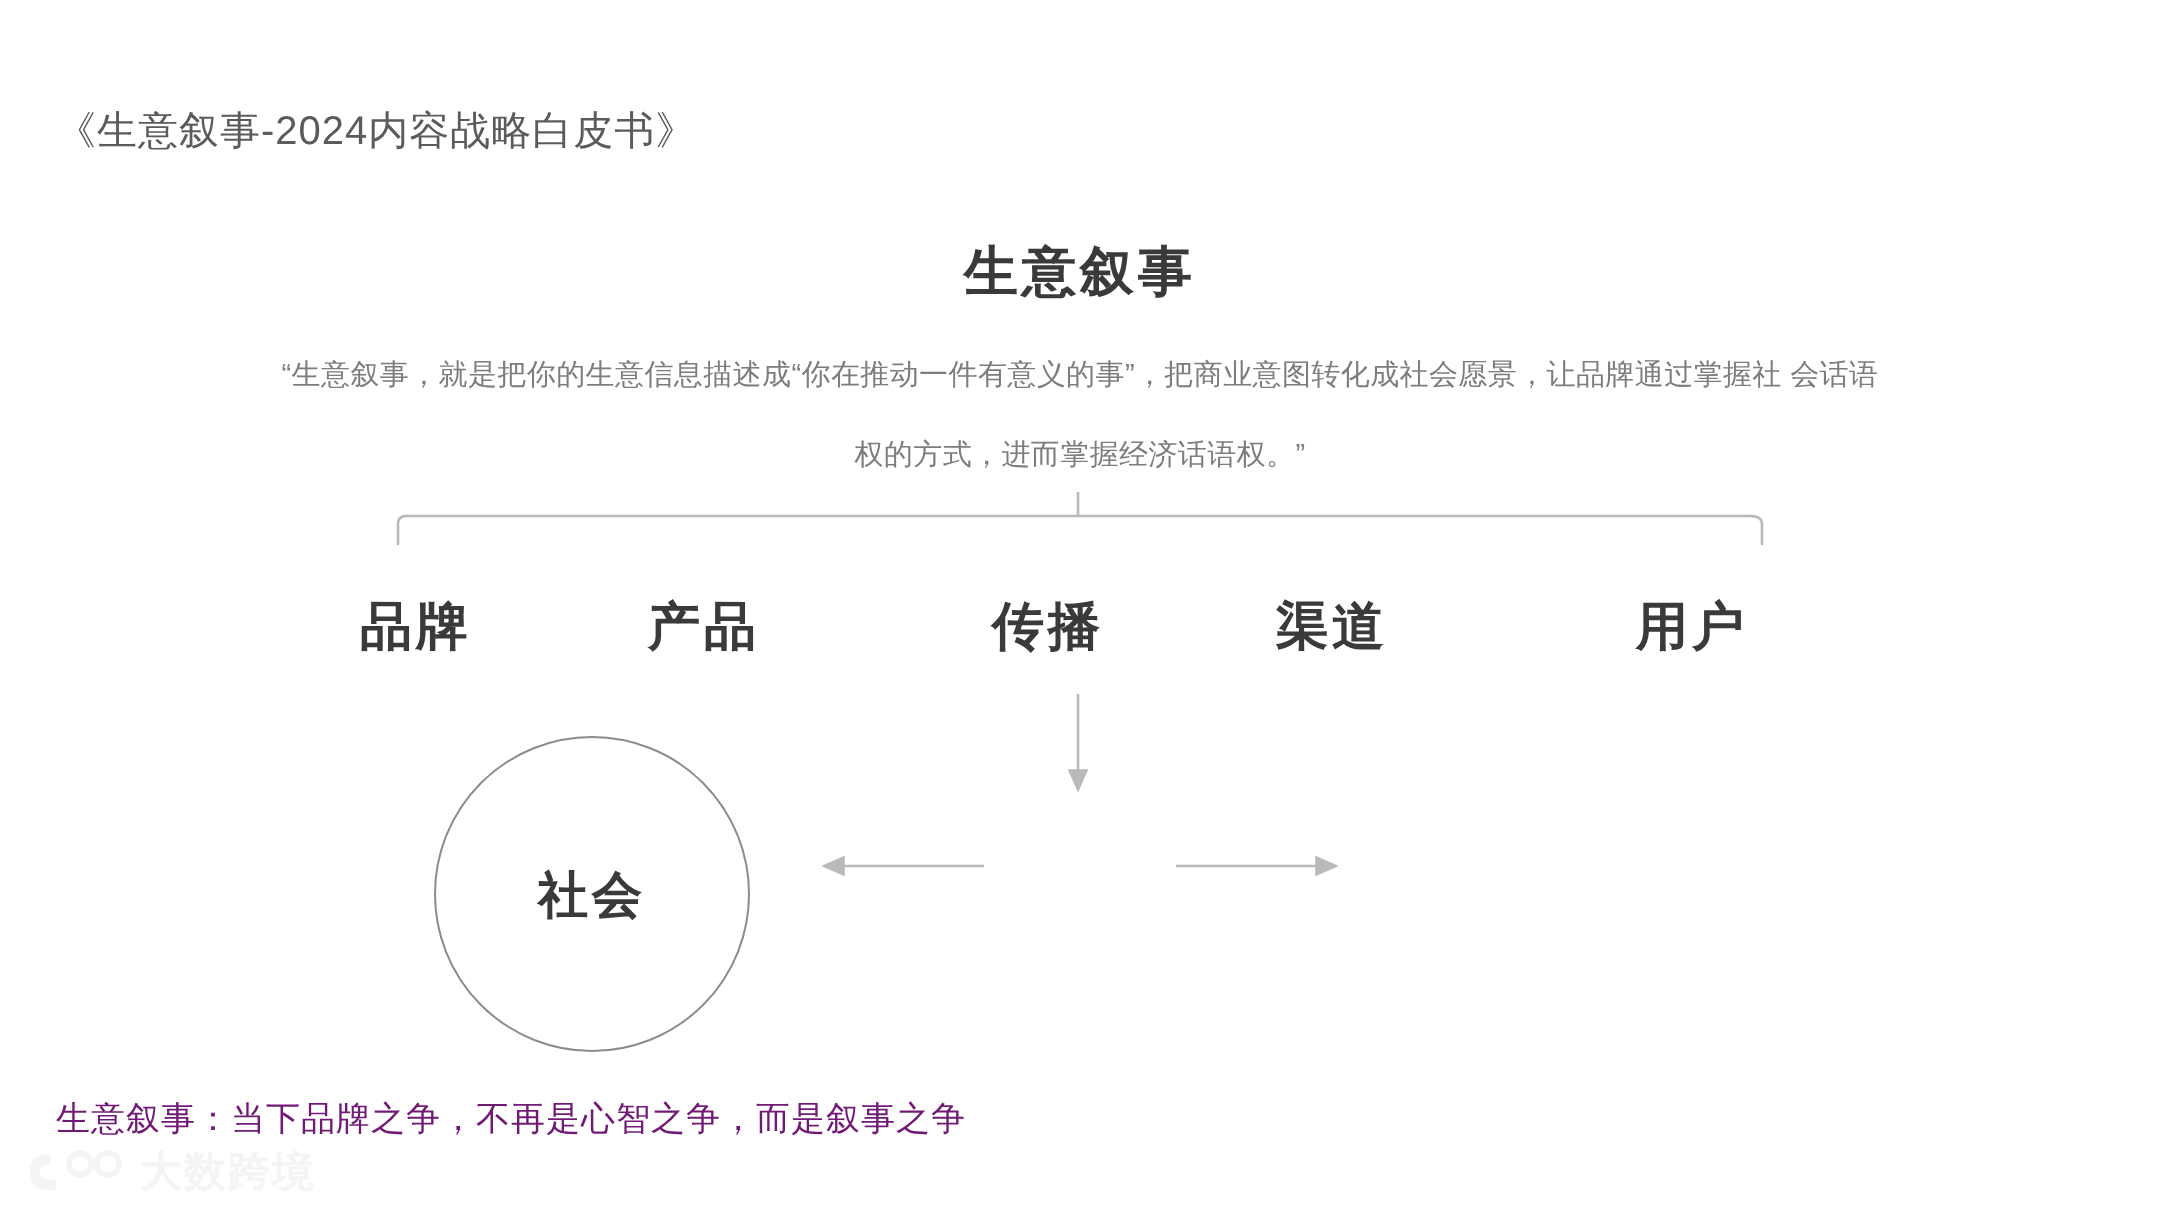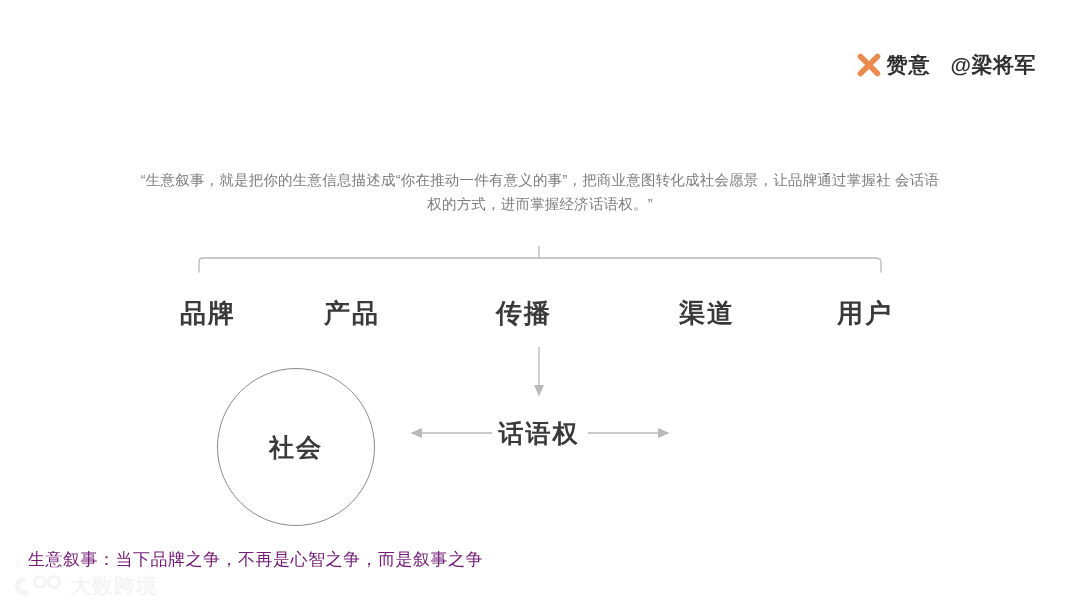--- a/index.html
+++ b/index.html
@@ -76,21 +76,21 @@
     color: #3a3a3a;
     letter-spacing: 2px;
   }
 
   .quote {
     position: absolute;
     left: 140px;
     width: 800px;
     top: 168px;
     font-size: 14.5px;
-    line-height: 24px;
+    line-height: 40px;
     color: #7d7d7d;
     text-align: center;
     letter-spacing: 0.2px;
   }
 
   
   .bracket {
     position: absolute;
     left: 195px;
     top: 244px;
@@ -191,49 +191,41 @@
     font-weight: bold;
     color: #f4f4f4;
     letter-spacing: 1px;
   }
 </style>
 </head>
 <body>
 
 <div class="slide">
 
-
-  <div class="brand">
-    <svg class="brand-mark" viewBox="0 0 26 26">
-      <g stroke="#E98A4E" stroke-width="5.6" stroke-linecap="round">
-        <line x1="4.5" y1="4.5" x2="21.5" y2="21.5"></line>
-        <line x1="21.5" y1="4.5" x2="4.5" y2="21.5"></line>
-      </g>
-    </svg>
-    <span class="brand-name">赞意</span>
-    <span class="brand-handle">@梁将军</span>
-  </div>
-
+  <div class="doc-title">《生意叙事-2024内容战略白皮书》</div>
+
+
+  <div class="main-title">生意叙事</div>
 
   <div class="quote">
     <span>“生意叙事，就是把你的生意信息描述成“你在推动一件有意义的事”，把商业意图转化成社会愿景，让品牌通过掌握社</span>
     <span>会话语权的方式，进而掌握经济话语权。”</span>
   </div>
 
   <svg class="bracket" viewBox="0 0 690 30">
     <path d="M 344 2 L 344 14" stroke="#b9b9b9" stroke-width="1.3" fill="none"></path>
     <path d="M 4 28 L 4 18 Q 4 14 8 14 L 680 14 Q 686 14 686 18 L 686 28" stroke="#b9b9b9" stroke-width="1.3" fill="none" stroke-linecap="round"></path>
   </svg>
 
   <div class="cat-row">
     <div class="cat" style="left:208px">品牌</div>
     <div class="cat" style="left:352px">产品</div>
     <div class="cat" style="left:524px">传播</div>
-    <div class="cat" style="left:707px">渠道</div>
-    <div class="cat" style="left:865px">用户</div>
+    <div class="cat" style="left:666px">渠道</div>
+    <div class="cat" style="left:846px">用户</div>
   </div>
 
   <div class="diagram">
 
     <svg class="arrows" viewBox="0 0 1080 180">
       <defs>
         <marker id="ah" markerWidth="9" markerHeight="8" refX="8" refY="4" orient="auto">
           <path d="M0,0 L9,4 L0,8 z" fill="#b9b9b9"></path>
         </marker>
       </defs>
@@ -242,21 +234,20 @@
 
       <line x1="492" y1="88" x2="412" y2="88" stroke="#b9b9b9" stroke-width="1.3" marker-end="url(#ah)"></line>
 
       <line x1="588" y1="88" x2="668" y2="88" stroke="#b9b9b9" stroke-width="1.3" marker-end="url(#ah)"></line>
     </svg>
 
     <div class="circle circle-left">
       <span class="circle-label">社会</span>
     </div>
 
-    <div class="center-label">话语权</div>
 
   </div>
 
   <div class="caption">生意叙事：当下品牌之争，不再是心智之争，而是叙事之争</div>
 
   <div class="watermark">
     <svg class="wm-mark" width="52" height="26" viewBox="0 0 52 26">
       <path d="M13 4 Q3 4 3 13 Q3 22 13 22 L16 22 L16 17 L13 17 Q8 17 8 13 Q8 9 13 9 Z" fill="#f4f4f4"></path>
       <circle cx="28" cy="9" r="5.5" fill="none" stroke="#f4f4f4" stroke-width="3"></circle>
       <circle cx="42" cy="9" r="5.5" fill="none" stroke="#f4f4f4" stroke-width="3"></circle>

